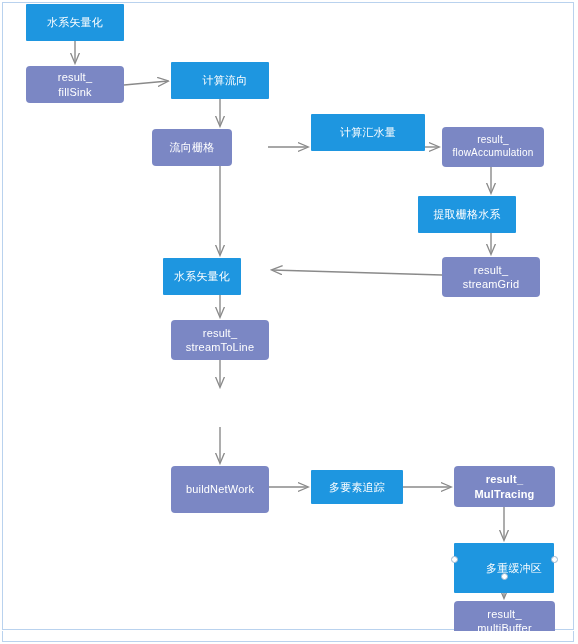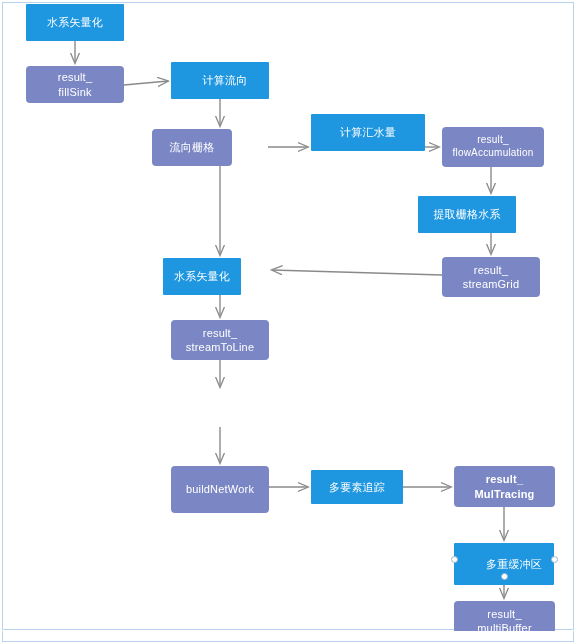--- a/index.html
+++ b/index.html
@@ -171,21 +171,21 @@
 
   <div class="node process" style="left:311px; top:470px; width:92px; height:34px;">
     <span class="node-label">多要素追踪</span>
   </div>
 
   <div class="node data bold-label" style="left:454px; top:466px; width:101px; height:41px;">
     <span class="node-label">result_
 MulTracing</span>
   </div>
 
-  <div class="node process" style="left:454px; top:543px; width:100px; height:42px;padding-left:20px;">
+  <div class="node process" style="left:454px; top:543px; width:100px; height:50px;padding-left:20px;">
     <span class="node-label">多重缓冲区</span>
   </div>
 
   <div class="node data" style="left:454px; top:601px; width:101px; height:40px;">
     <span class="node-label">result_
 multiBuffer</span>
   </div>
 
   <div class="handle" style="left:454px; top:559px;"></div>
   <div class="handle" style="left:554px; top:559px;"></div>

